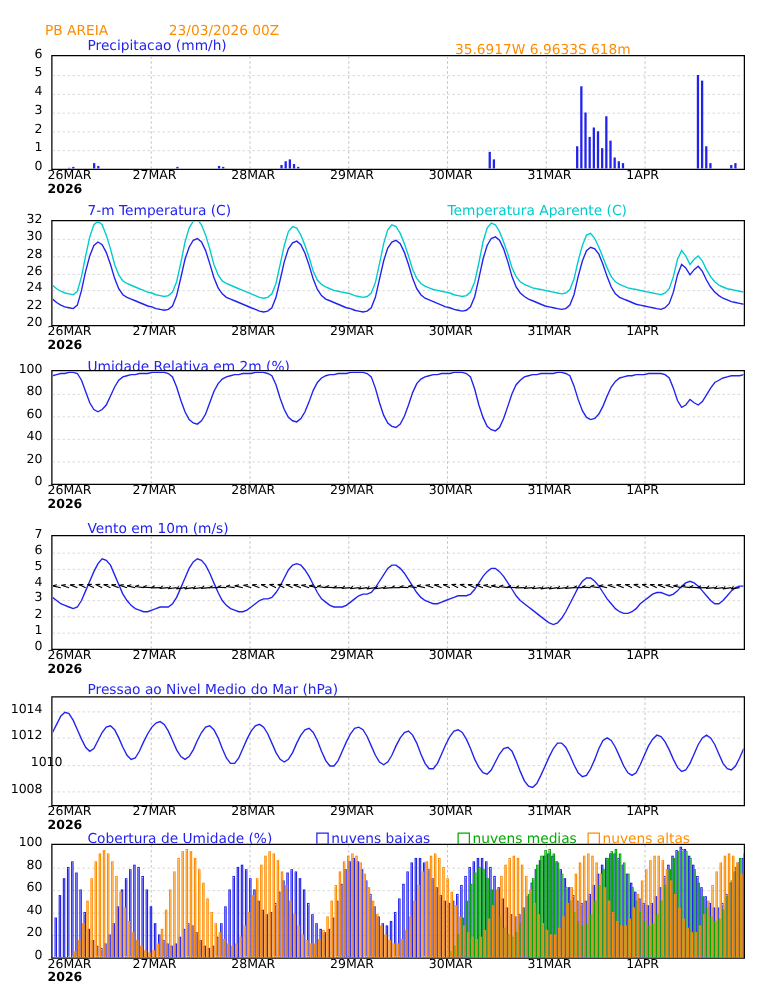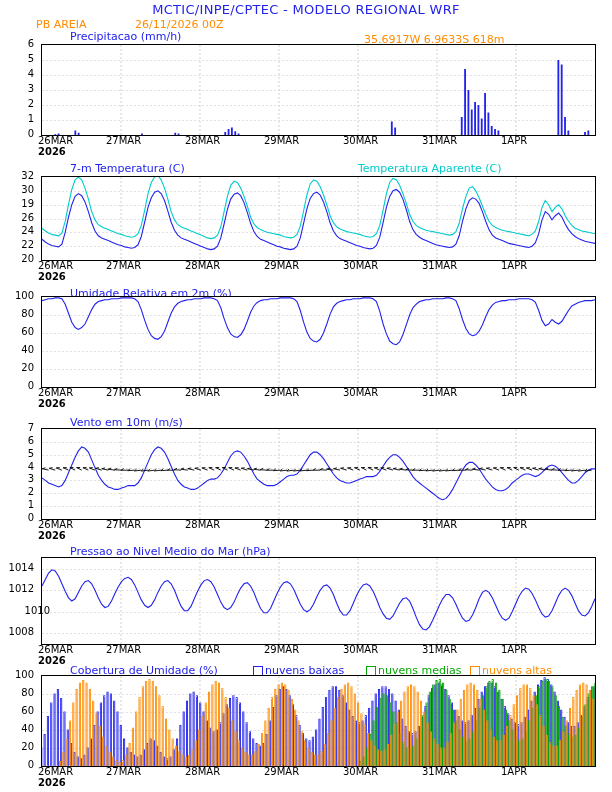--- a/index.html
+++ b/index.html
@@ -28,23 +28,22 @@
   .xlab{position:absolute;font-size:10px;color:#000;white-space:nowrap;}
   .xlab2{position:absolute;font-size:10px;color:#000;white-space:nowrap;font-weight:bold;}
   svg{display:block;}
   .legend-box{display:inline-block;width:8px;height:8px;border:1px solid #000;vertical-align:middle;margin-right:2px;}
 </style>
 </head>
 <body>
 
 <div class="page">
 
-  <div class="title">MCTIC/INPE/CPTEC - MODELO REGIONAL WRF</div>
   <div class="hdr-left">PB AREIA</div>
-  <div class="hdr-date">26/11/2026 00Z</div>
+  <div class="hdr-date">23/03/2026 00Z</div>
   <div class="hdr-coords">35.6917W 6.9633S 618m</div>
 
   <div class="panel">
     <div class="ptitle blue" style="top:30px;left:70px;">Precipitacao (mm/h)</div>
     <div class="plot" id="plot0" style="top:44px;left:41px;width:555px;height:92px;">
         <svg width="553" height="90" viewBox="0 0 553 90">
           <line x1="79" y1="0" x2="79" y2="90" stroke="#bbbbbb" stroke-width="0.7" stroke-dasharray="2,2"></line>
           <line x1="158" y1="0" x2="158" y2="90" stroke="#bbbbbb" stroke-width="0.7" stroke-dasharray="2,2"></line>
           <line x1="237" y1="0" x2="237" y2="90" stroke="#bbbbbb" stroke-width="0.7" stroke-dasharray="2,2"></line>
           <line x1="316" y1="0" x2="316" y2="90" stroke="#bbbbbb" stroke-width="0.7" stroke-dasharray="2,2"></line>
@@ -776,21 +775,21 @@
     <div class="xlab" style="left: 185px; top: 135px;">28MAR</div>
     <div class="xlab" style="left: 264px; top: 135px;">29MAR</div>
     <div class="xlab" style="left: 343px; top: 135px;">30MAR</div>
     <div class="xlab" style="left: 422px; top: 135px;">31MAR</div>
     <div class="xlab" style="left: 501px; top: 135px;">1APR</div>
     <div class="xlab2" style="left: 38px; top: 146px;">2026</div>
     <div class="ylab" style="left: 4px; top: 253px;">20</div>
     <div class="ylab" style="left: 4px; top: 239.167px;">22</div>
     <div class="ylab" style="left: 4px; top: 225.333px;">24</div>
     <div class="ylab" style="left: 4px; top: 211.5px;">26</div>
-    <div class="ylab" style="left: 4px; top: 197.667px;">19</div>
+    <div class="ylab" style="left: 4px; top: 197.667px;">28</div>
     <div class="ylab" style="left: 4px; top: 183.833px;">30</div>
     <div class="ylab" style="left: 4px; top: 170px;">32</div>
     <div class="xlab" style="left: 38px; top: 260px;">26MAR</div>
     <div class="xlab" style="left: 106px; top: 260px;">27MAR</div>
     <div class="xlab" style="left: 185px; top: 260px;">28MAR</div>
     <div class="xlab" style="left: 264px; top: 260px;">29MAR</div>
     <div class="xlab" style="left: 343px; top: 260px;">30MAR</div>
     <div class="xlab" style="left: 422px; top: 260px;">31MAR</div>
     <div class="xlab" style="left: 501px; top: 260px;">1APR</div>
     <div class="xlab2" style="left: 38px; top: 271px;">2026</div>

